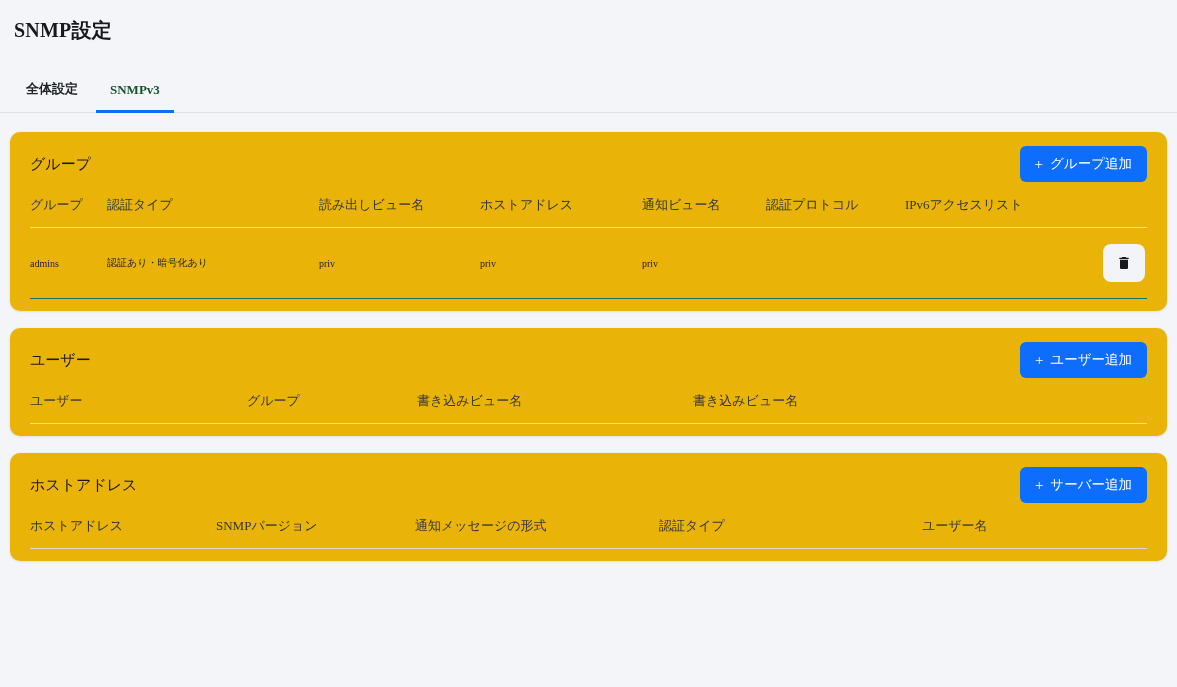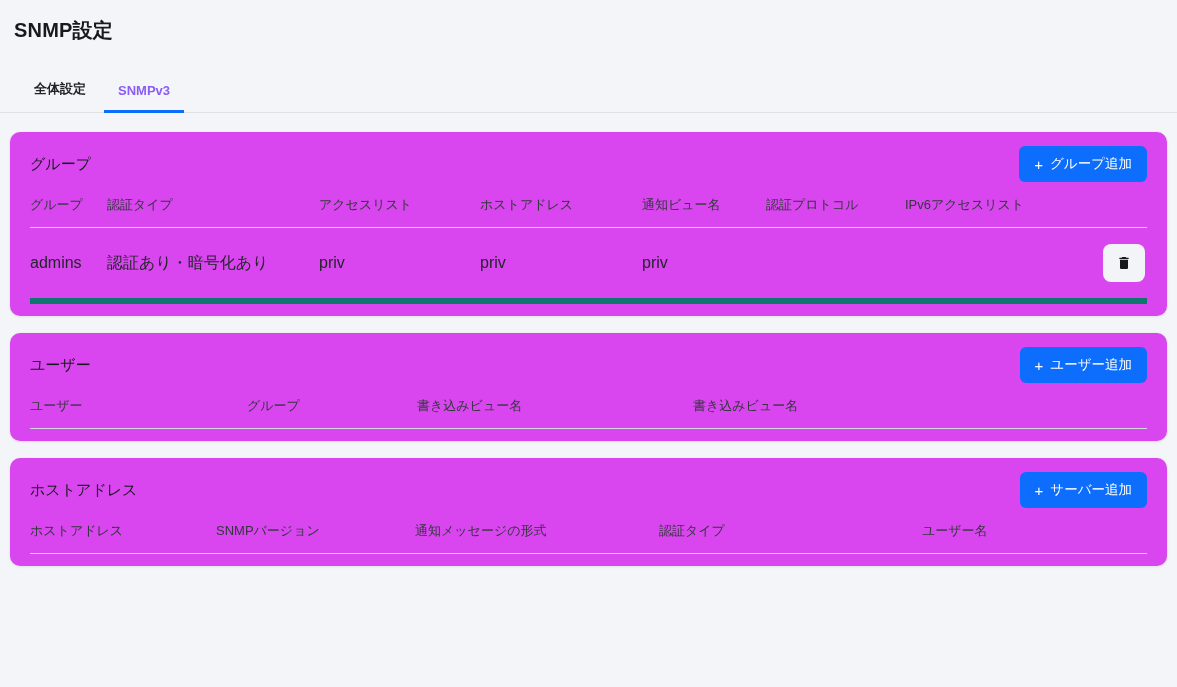--- a/index.html
+++ b/index.html
@@ -3,51 +3,51 @@
 <meta charset="utf-8">
 <style>
   * { margin: 0; padding: 0; box-sizing: border-box; }
   html, body {
     width: 1177px; height: 687px;
     background: #f4f5f9;
     font-family: "Liberation Sans", "DejaVu Sans", sans-serif;
     color: #1f2327;
     overflow: hidden;
   }
-  .page { width: 1177px; height: 687px; }
+  .page { width: 1177px; height: 687px; font-family: Liberation Serif, serif; }
 
   
   .page-title {
     font-size: 20px; font-weight: 700; color: #16191d;
     padding: 17px 0 0 14px;
     letter-spacing: 0.2px;
   }
 
   
   .tabs {
     display: flex; align-items: flex-end;
     margin-top: 27px;
-    padding-left: 20px;
+    padding-left: 12px;
     border-bottom: 1px solid #dfe1e6;
   }
   .tab {
     font-size: 13px; font-weight: 700; color: #212529;
     padding: 9px 14px 12px 14px;
     margin-right: 4px;
     border-bottom: 3px solid transparent;
     margin-bottom: -1px;
     cursor: pointer;
     white-space: nowrap;
   }
-  .tab.active { color: #8b5cf6; border-bottom-color: #0d6efd; }
+  .tab.active { color: #14532d; border-bottom-color: #0d6efd; }
 
   
   main { padding: 19px 10px 0 10px; }
   .card {
-    background: #d946ef;
+    background: #eab308;
     border-radius: 10px;
     box-shadow: 0 1px 3px rgba(25, 32, 45, 0.07), 0 0 0 1px rgba(25, 32, 45, 0.02);
     padding: 14px 20px 12px 20px;
     margin-bottom: 17px;
   }
   .card-head {
     display: flex; justify-content: space-between; align-items: center;
     margin-bottom: 4px;
   }
   .card-title { font-size: 15px; font-weight: 400; color: #16191d; }
@@ -67,23 +67,23 @@
   
   table { width: 100%; border-collapse: collapse; table-layout: fixed; }
   th {
     text-align: left; font-weight: 400;
     font-size: 13px; color: #33373d;
     padding: 10px 8px 13px 0;
     border-bottom: 1px solid #d6d8dd;
     white-space: nowrap; overflow: hidden;
   }
   td {
-    font-size: 16px; color: #212529;
+    font-size: 10px; color: #212529;
     padding: 16px 8px 16px 0;
-    border-bottom: 6px solid #0f766e;
+    border-bottom: 1px solid #0f766e;
     white-space: nowrap; overflow: hidden;
   }
   th.actions-col, td.actions-cell { width: 52px; text-align: right; padding-right: 2px; }
 
   .del-btn {
     width: 42px; height: 38px;
     background: #f2f4f8;
     border: none; border-radius: 8px;
     display: inline-flex; align-items: center; justify-content: center;
     cursor: pointer;
@@ -128,21 +128,21 @@
         <button class="add-btn">
           <span class="plus">+</span>
           <span>グループ追加</span>
         </button>
       </div>
       <table>
           <thead>
             <tr>
               <th>グループ</th>
               <th>認証タイプ</th>
-              <th>アクセスリスト</th>
+              <th>読み出しビュー名</th>
               <th>ホストアドレス</th>
               <th>通知ビュー名</th>
               <th>認証プロトコル</th>
               <th>IPv6アクセスリスト</th>
               <th class="actions-col"></th>
             </tr>
           </thead>
           <tbody>
             <tr>
               <td>admins</td>

